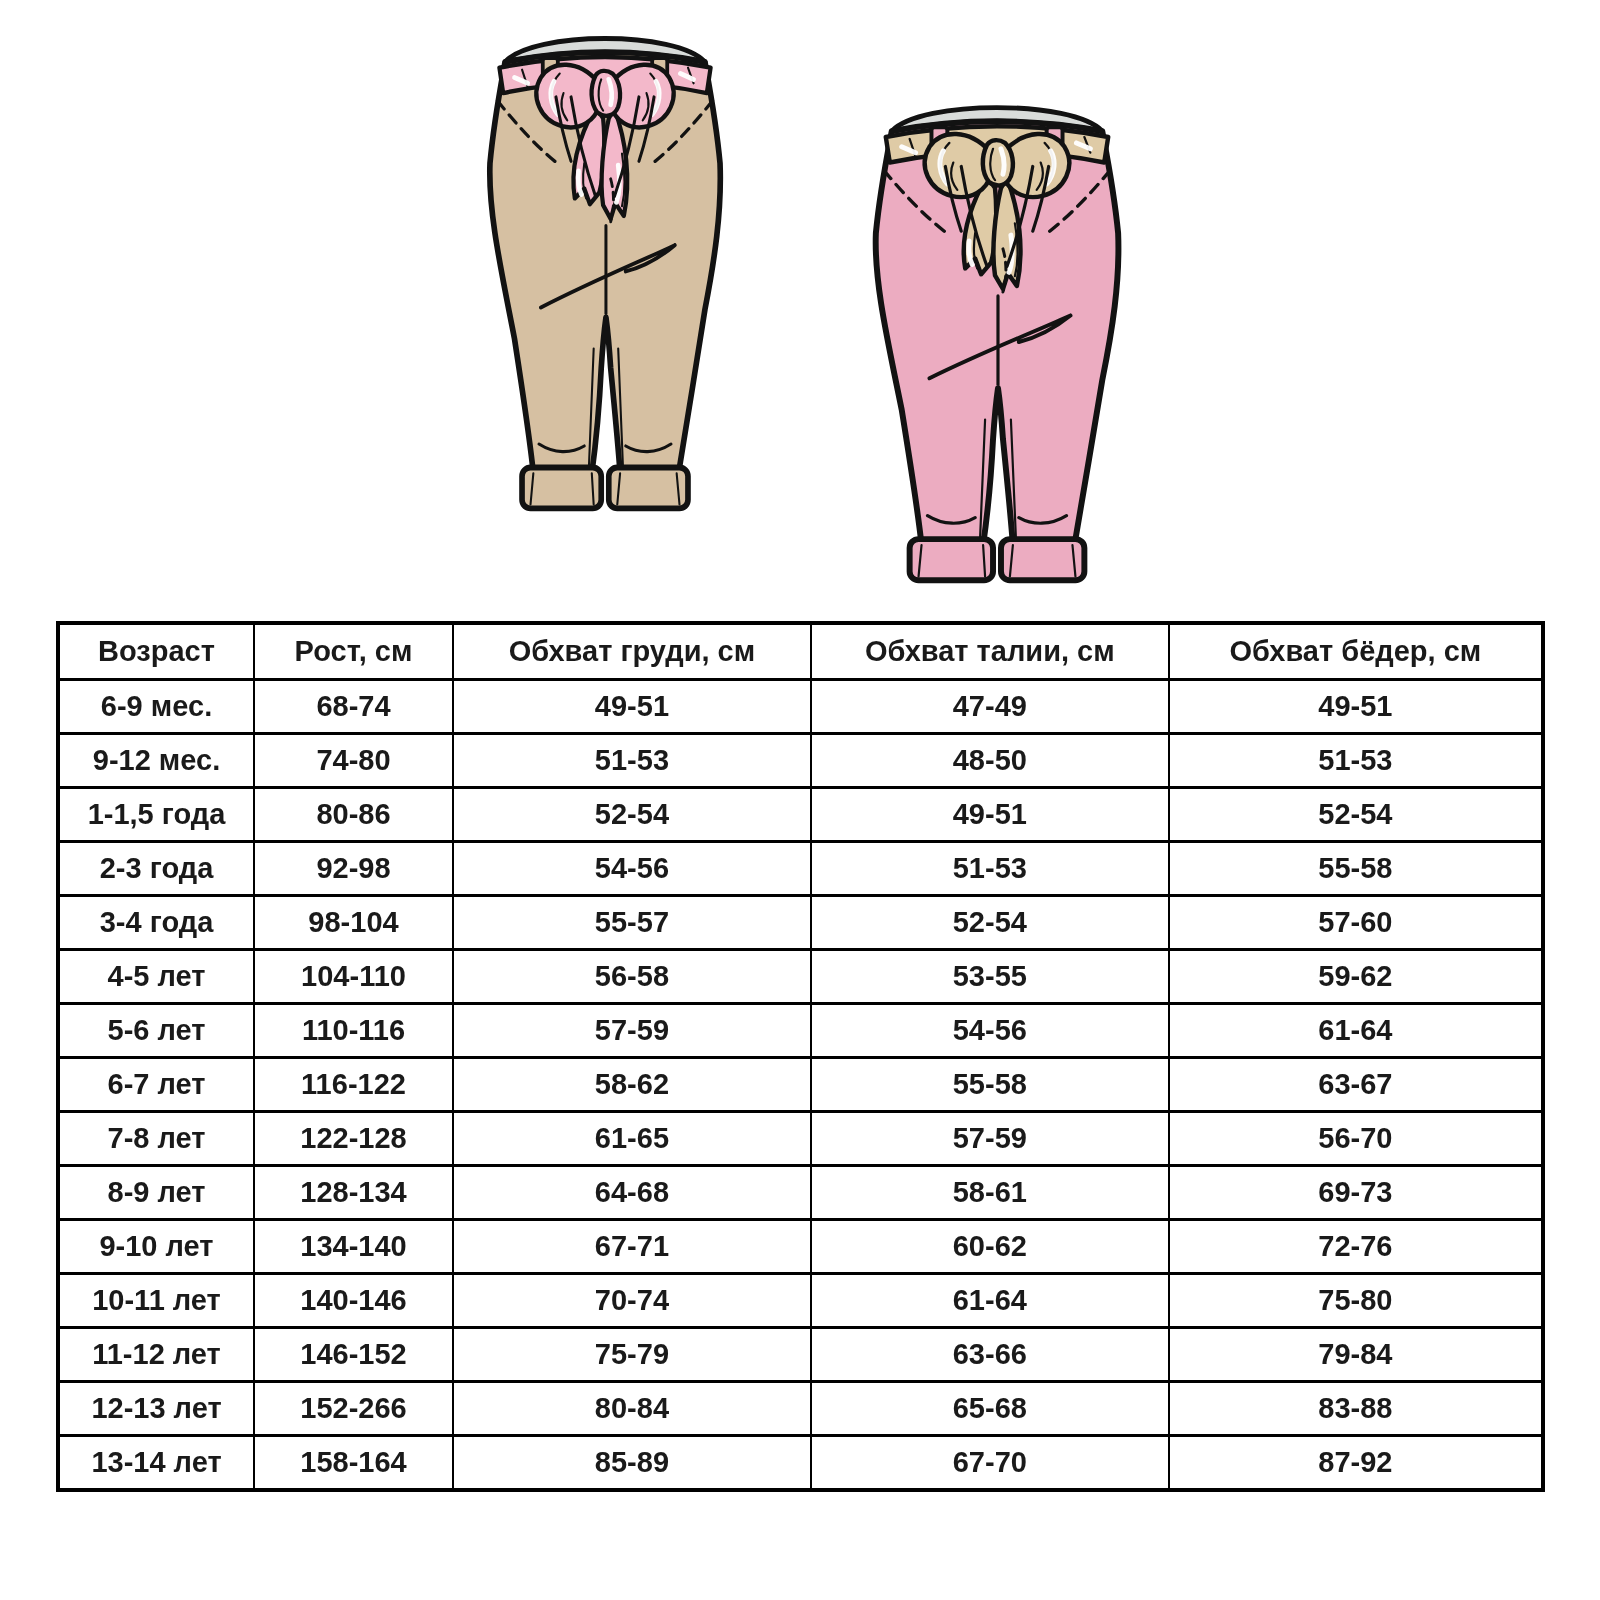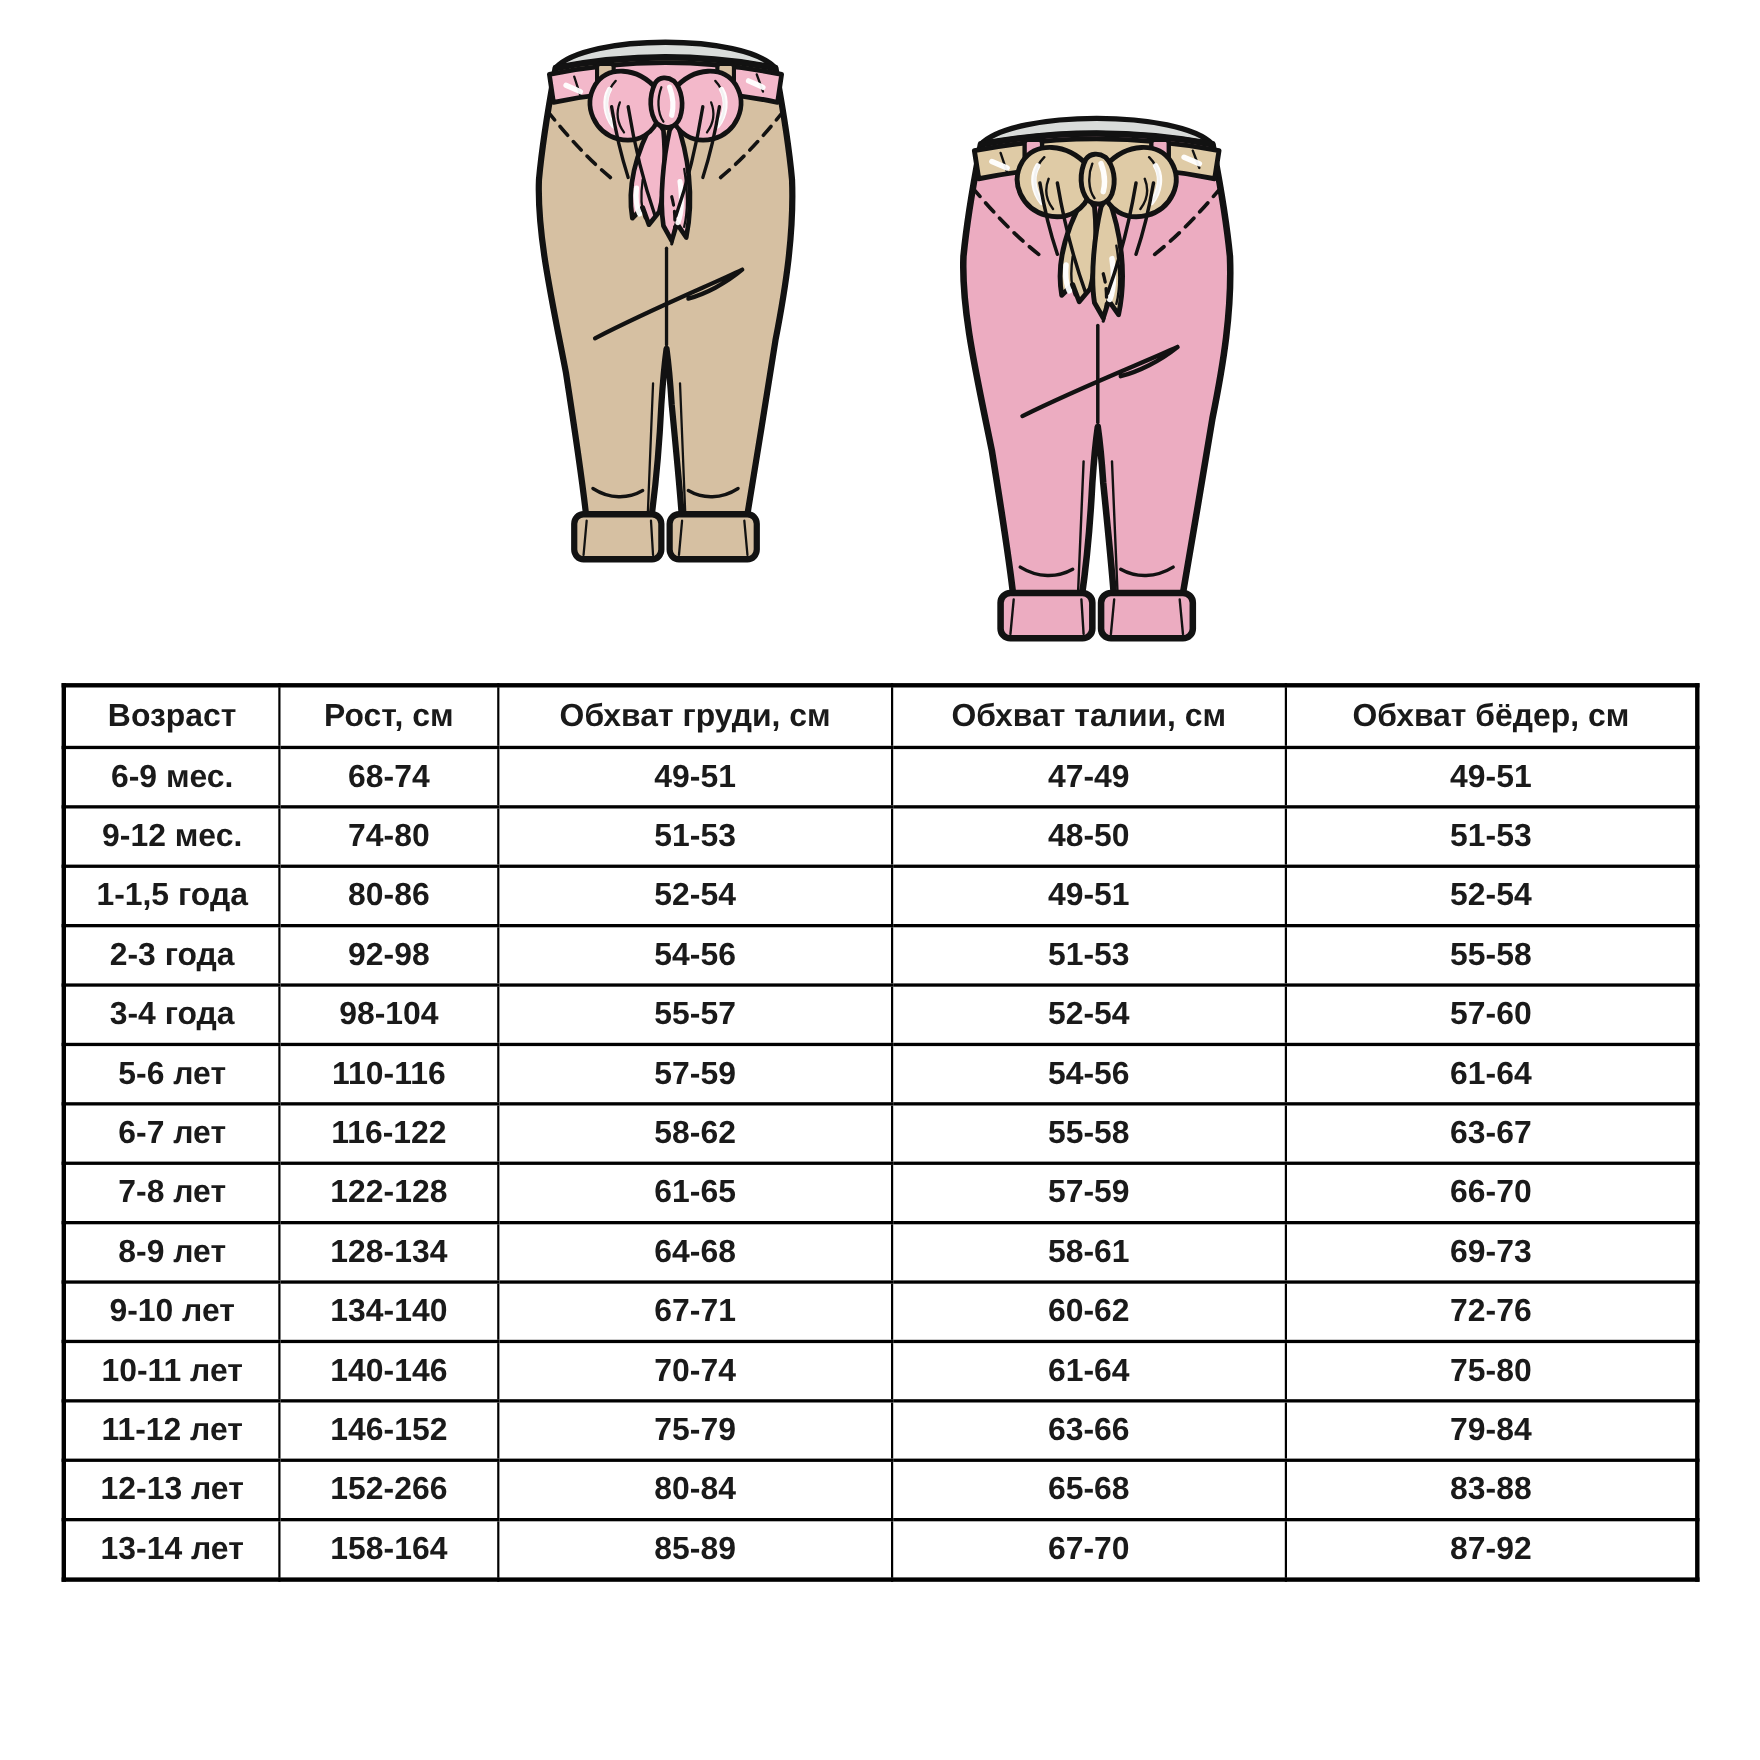--- a/index.html
+++ b/index.html
@@ -153,39 +153,46 @@
             <td>55-58</td>
           </tr>
           <tr>
             <td>3-4 года</td>
             <td>98-104</td>
             <td>55-57</td>
             <td>52-54</td>
             <td>57-60</td>
           </tr>
           <tr>
+            <td>4-5 лет</td>
+            <td>104-110</td>
+            <td>56-58</td>
+            <td>53-55</td>
+            <td>59-62</td>
+          </tr>
+          <tr>
             <td>5-6 лет</td>
             <td>110-116</td>
             <td>57-59</td>
             <td>54-56</td>
             <td>61-64</td>
           </tr>
           <tr>
             <td>6-7 лет</td>
             <td>116-122</td>
             <td>58-62</td>
             <td>55-58</td>
             <td>63-67</td>
           </tr>
           <tr>
             <td>7-8 лет</td>
             <td>122-128</td>
             <td>61-65</td>
             <td>57-59</td>
-            <td>66-70</td>
+            <td>56-70</td>
           </tr>
           <tr>
             <td>8-9 лет</td>
             <td>128-134</td>
             <td>64-68</td>
             <td>58-61</td>
             <td>69-73</td>
           </tr>
           <tr>
             <td>9-10 лет</td>

